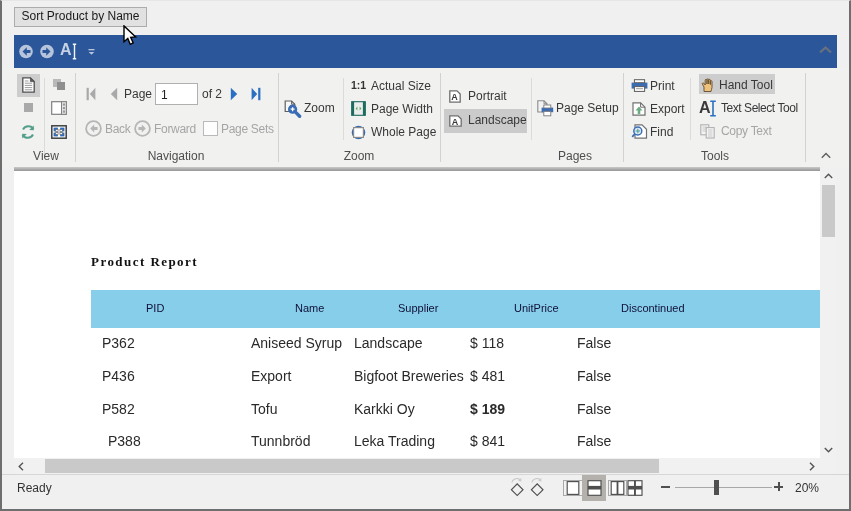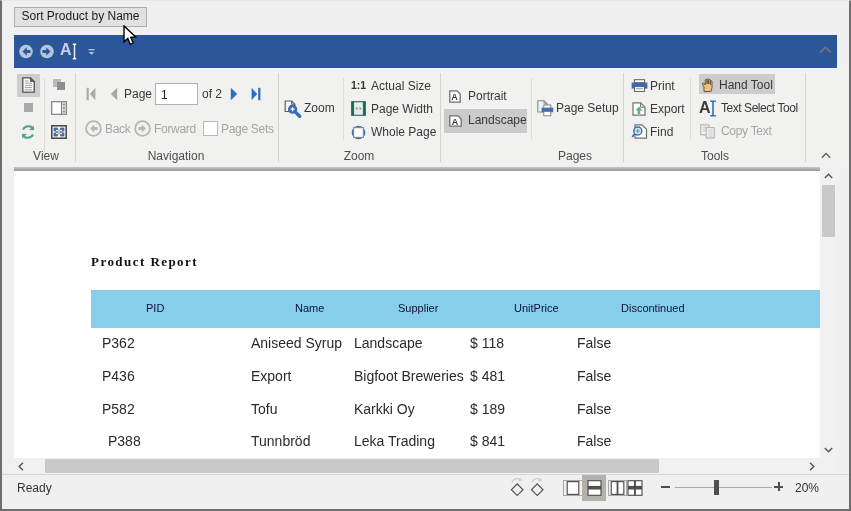--- a/index.html
+++ b/index.html
@@ -250,21 +250,21 @@
 
 <div class="td" style="left:102px;top:368px;">P436</div>
 <div class="td" style="left:251px;top:368px;">Export</div>
 <div class="td" style="left:354px;top:368px;">Bigfoot Breweries</div>
 <div class="td" style="left:470px;top:368px;">$ 481</div>
 <div class="td" style="left:577px;top:368px;">False</div>
 
 <div class="td" style="left:102px;top:401px;">P582</div>
 <div class="td" style="left:251px;top:401px;">Tofu</div>
 <div class="td" style="left:354px;top:401px;">Karkki Oy</div>
-<div class="td" style="left:470px;top:401px;">$ 189</div>
+<div class="td" style="left:470px;top:401px;font-weight:bold;">$ 189</div>
 <div class="td" style="left:577px;top:401px;">False</div>
 
 <div class="td" style="left:102px;top:433px;padding-left:6px;">P388</div>
 <div class="td" style="left:251px;top:433px;">Tunnbröd</div>
 <div class="td" style="left:354px;top:433px;">Leka Trading</div>
 <div class="td" style="left:470px;top:433px;">$ 841</div>
 <div class="td" style="left:577px;top:433px;">False</div>
 
 <div class="abs" id="vscroll"></div>
 <div class="abs" id="vthumb"></div>

